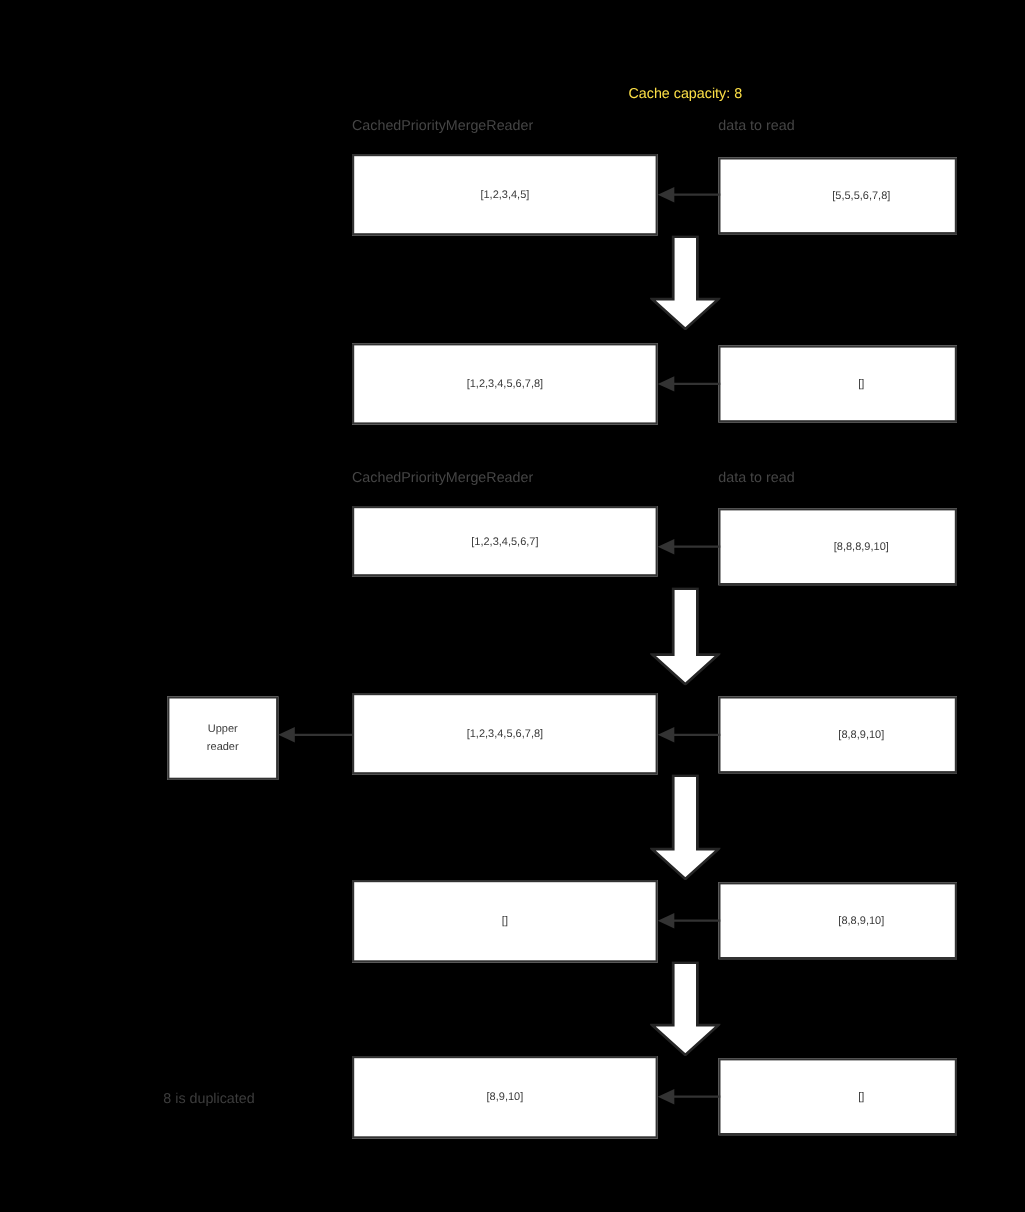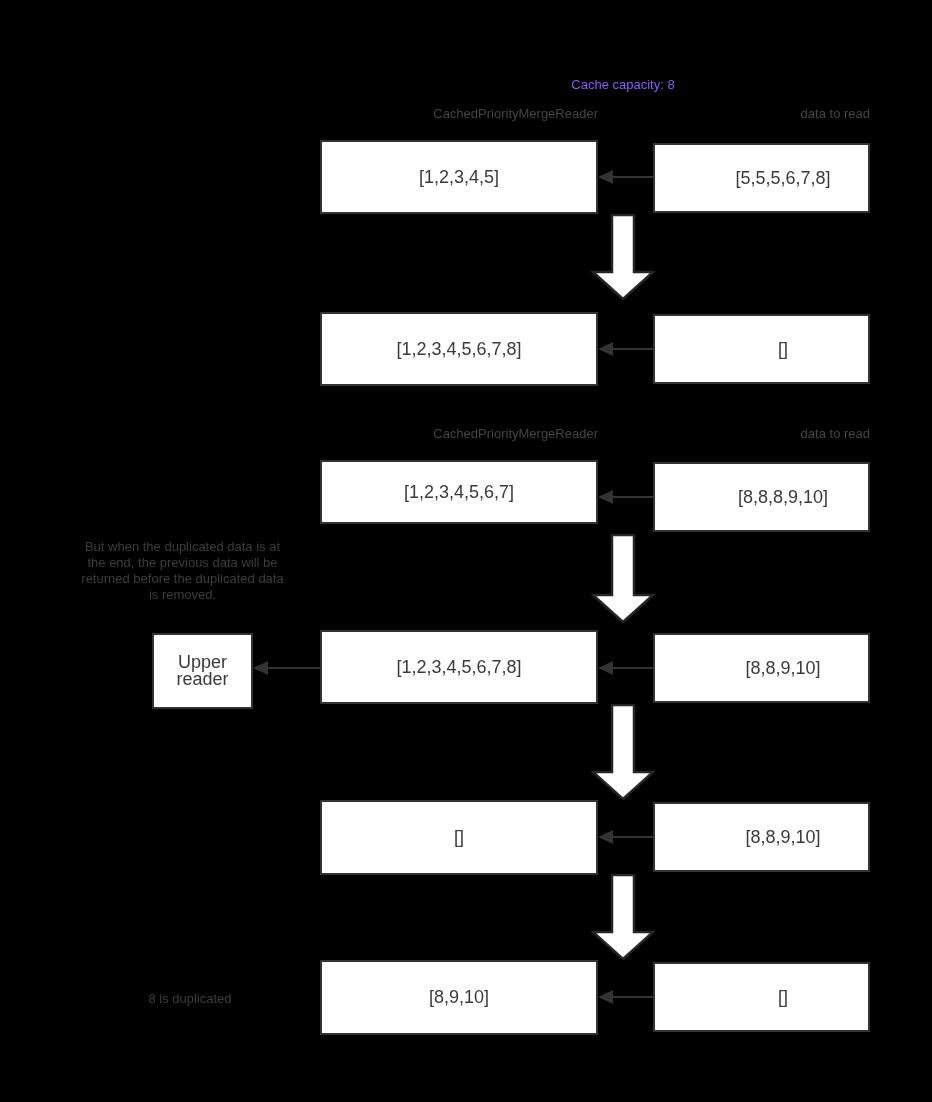--- a/index.html
+++ b/index.html
@@ -10,45 +10,45 @@
   #canvas {
     position: relative;
     width: 932px;
     height: 1102px;
     background: #000000;
     font-family: "Liberation Sans", "DejaVu Sans", sans-serif;
     overflow: hidden;
   }
   .abs { position: absolute; }
   .title-text {
-    color: #8b5cf6;
+    color: #fde047;
     font-size: 13px;
     text-align: center;
   }
   .col-label {
     color: #454545;
     font-size: 13px;
-    text-align: right;
+    text-align: left;
   }
   .annotation {
     color: #3d3d3d;
     font-size: 13px;
     line-height: 16px;
     text-align: center;
     white-space: pre-line;
   }
   .box {
     background: #ffffff;
     border: 2px solid #333333;
     box-sizing: border-box;
     display: flex;
     align-items: center;
     justify-content: center;
     color: #3a3a3a;
-    font-size: 18px;
+    font-size: 10px;
     text-align: center;
     white-space: pre-line;
     line-height: 17px;
   }
   .reader-box { left: 320px; width: 278px; }
   .data-box   { left: 653px; width: 217px; padding-left: 43px; }
   svg { display: block; position: absolute; }
 </style>
 </head>
 <body>
@@ -82,24 +82,20 @@
   <div class="abs col-label" style="left:320px; top:426px; width:278px;">CachedPriorityMergeReader</div>
   <div class="abs col-label" style="left:653px; top:426px; width:217px;">data to read</div>
 
   <div class="abs box reader-box" style="top:460px; height:64px;">[1,2,3,4,5,6,7]</div>
   <div class="abs box data-box" style="top:462px; height:70px;">[8,8,8,9,10]</div>
   <svg style="left:598px; top:488px;" width="57" height="18">
     <line x1="14" y1="9" x2="57" y2="9" stroke="#333333" stroke-width="2"></line>
     <polygon points="0,9 15,2 15,16" fill="#333333"></polygon>
   </svg>
 
-  <div class="abs annotation" style="left:55px; top:539px; width:255px;">But when the duplicated data is at
-the end, the previous data will be
-returned before the duplicated data
-is removed.</div>
 
   <svg style="left:591px; top:534px;" width="64" height="89">
     <polygon points="21,1 43,1 43,61 62,61 32,88 2,61 21,61" fill="#ffffff" stroke="#262626" stroke-width="2.5"></polygon>
   </svg>
 
   <div class="abs box" style="left:152px; top:633px; width:101px; height:76px;">Upper
 reader</div>
   <svg style="left:253px; top:659px;" width="67" height="18">
     <line x1="14" y1="9" x2="67" y2="9" stroke="#333333" stroke-width="2"></line>
     <polygon points="0,9 15,2 15,16" fill="#333333"></polygon>

